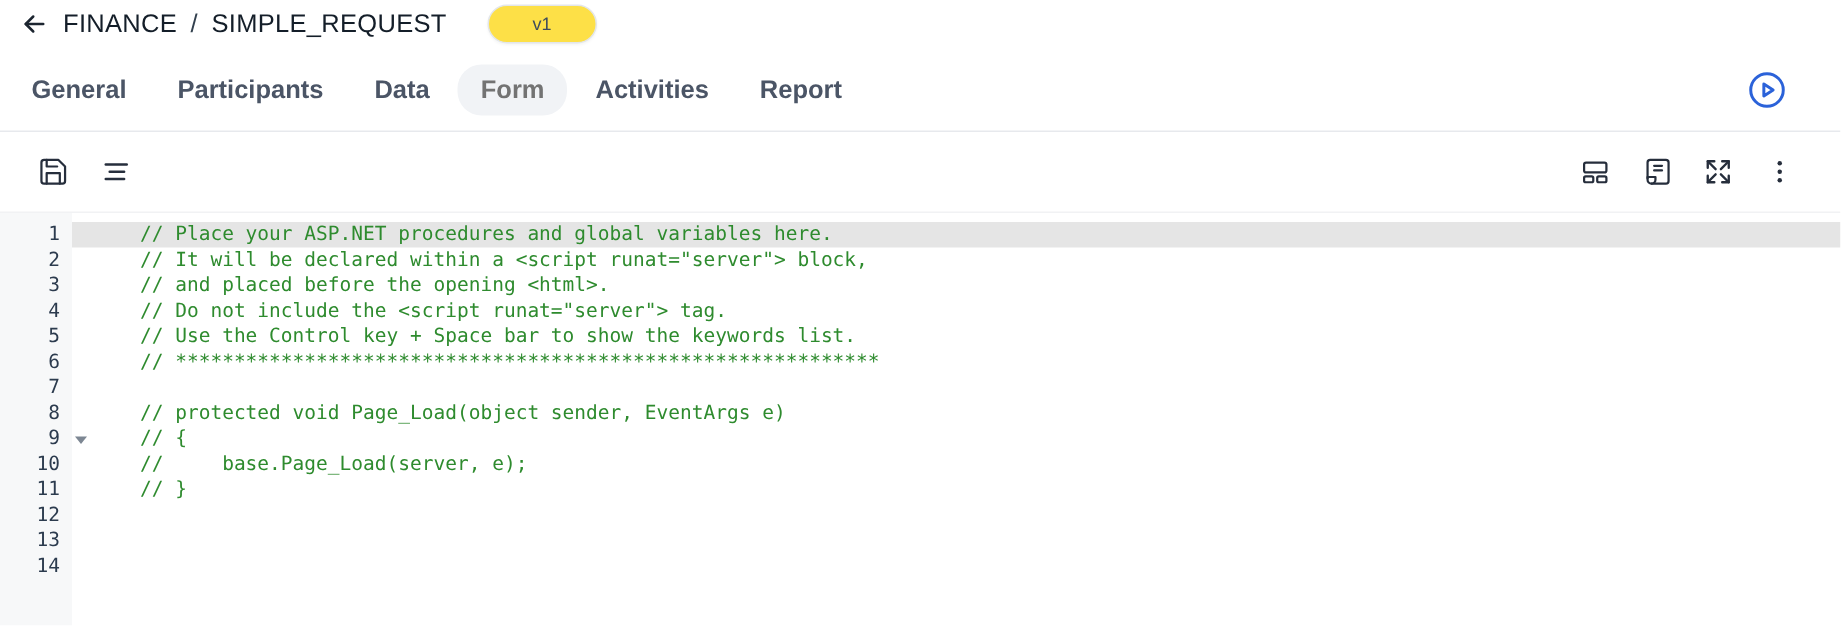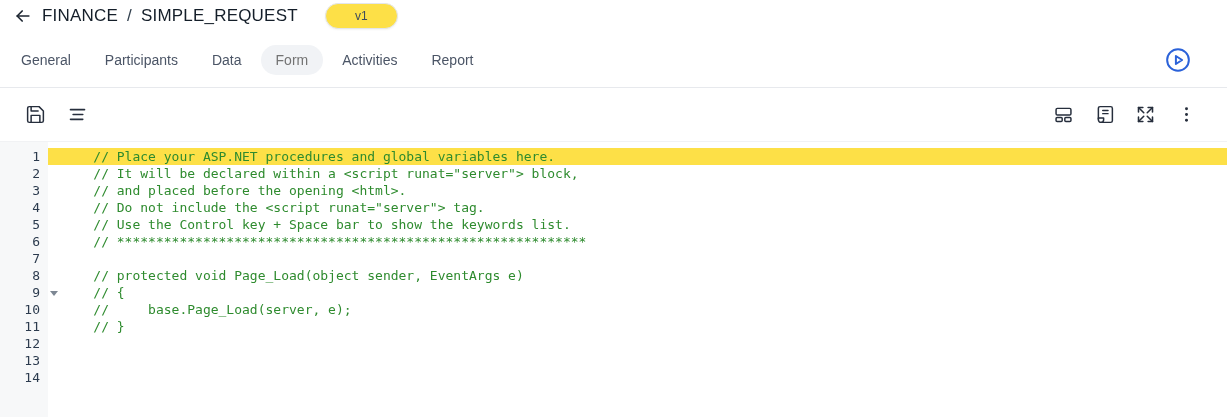--- a/index.html
+++ b/index.html
@@ -17,22 +17,22 @@
   .crumb .sep { color:#32404e; }
   .ver-badge { margin-left:27px; min-width:73px; height:26px; padding:0 24px;
                border:1px solid #e3e6ea; border-radius:14px; background:#fde047;
                box-shadow:0 1px 2px rgba(20,30,40,.05);
                display:flex; align-items:center; justify-content:center;
                font-size:12px; color:#3e4c5c; }
 
   
   .tabbar { height:56px; display:flex; align-items:center; padding:0 8px 0 6px;
             border-bottom:1px solid #e7e9ed; }
-  .tab { font-size:14px; color:#4b5566; padding:7px 15px; margin-right:4px;
-         border-radius:16px; cursor:pointer; white-space:nowrap; }
+  .tab { font-size:17px; color:#4b5566; padding:7px 15px; margin-right:4px;
+         border-radius:16px; cursor:pointer; white-space:nowrap;font-weight:bold; }
   .tab.active { background:#f1f3f6; color:#737373; }
   .play-btn { margin-left:auto; margin-right:26px; width:30px; height:30px;
               display:flex; align-items:center; justify-content:center; cursor:pointer; color:#2b62d9; }
 
   
   .toolbar { height:54px; display:flex; align-items:center; padding:0 24px 0 24px;
              border-bottom:1px solid #f1f2f4; }
   .tb-icon { width:22px; height:22px; color:#262e3c; display:flex; align-items:center;
              justify-content:center; cursor:pointer; }
   .tb-left { display:flex; gap:20px; align-items:center; }
@@ -43,21 +43,21 @@
             font-size:13px; }
   .gutter-bg { position:absolute; left:0; top:0; bottom:0; width:48px; background:#f7f8f9; }
   .lines { position:relative; padding-top:6px; }
   .code-row { display:flex; height:17px; line-height:17px; position:relative; }
   .gutter-cell { width:48px; flex:0 0 48px; text-align:right; padding-right:8px;
                  color:#2c3b4e; font-size:13px; position:relative; }
   .fold-caret { position:absolute; right:-10px; top:7px; width:0; height:0;
                 border-left:4px solid transparent; border-right:4px solid transparent;
                 border-top:5px solid #7d8793; }
   .code-cell { flex:1; padding-left:14px; white-space:pre; color:#2e8b2e; }
-  .code-row.active .code-cell { background:#fde047; }
+  .code-row.active .code-cell { background:#e5e5e5; }
 
   svg { display:block; }
 </style>
 </head>
 <body>
 
 <div class="header">
   <div class="back-btn">
     <span class="icon">
       <svg width="20" height="20" viewBox="0 0 24 24" fill="none" stroke="currentColor" stroke-width="2" stroke-linecap="round" stroke-linejoin="round">

